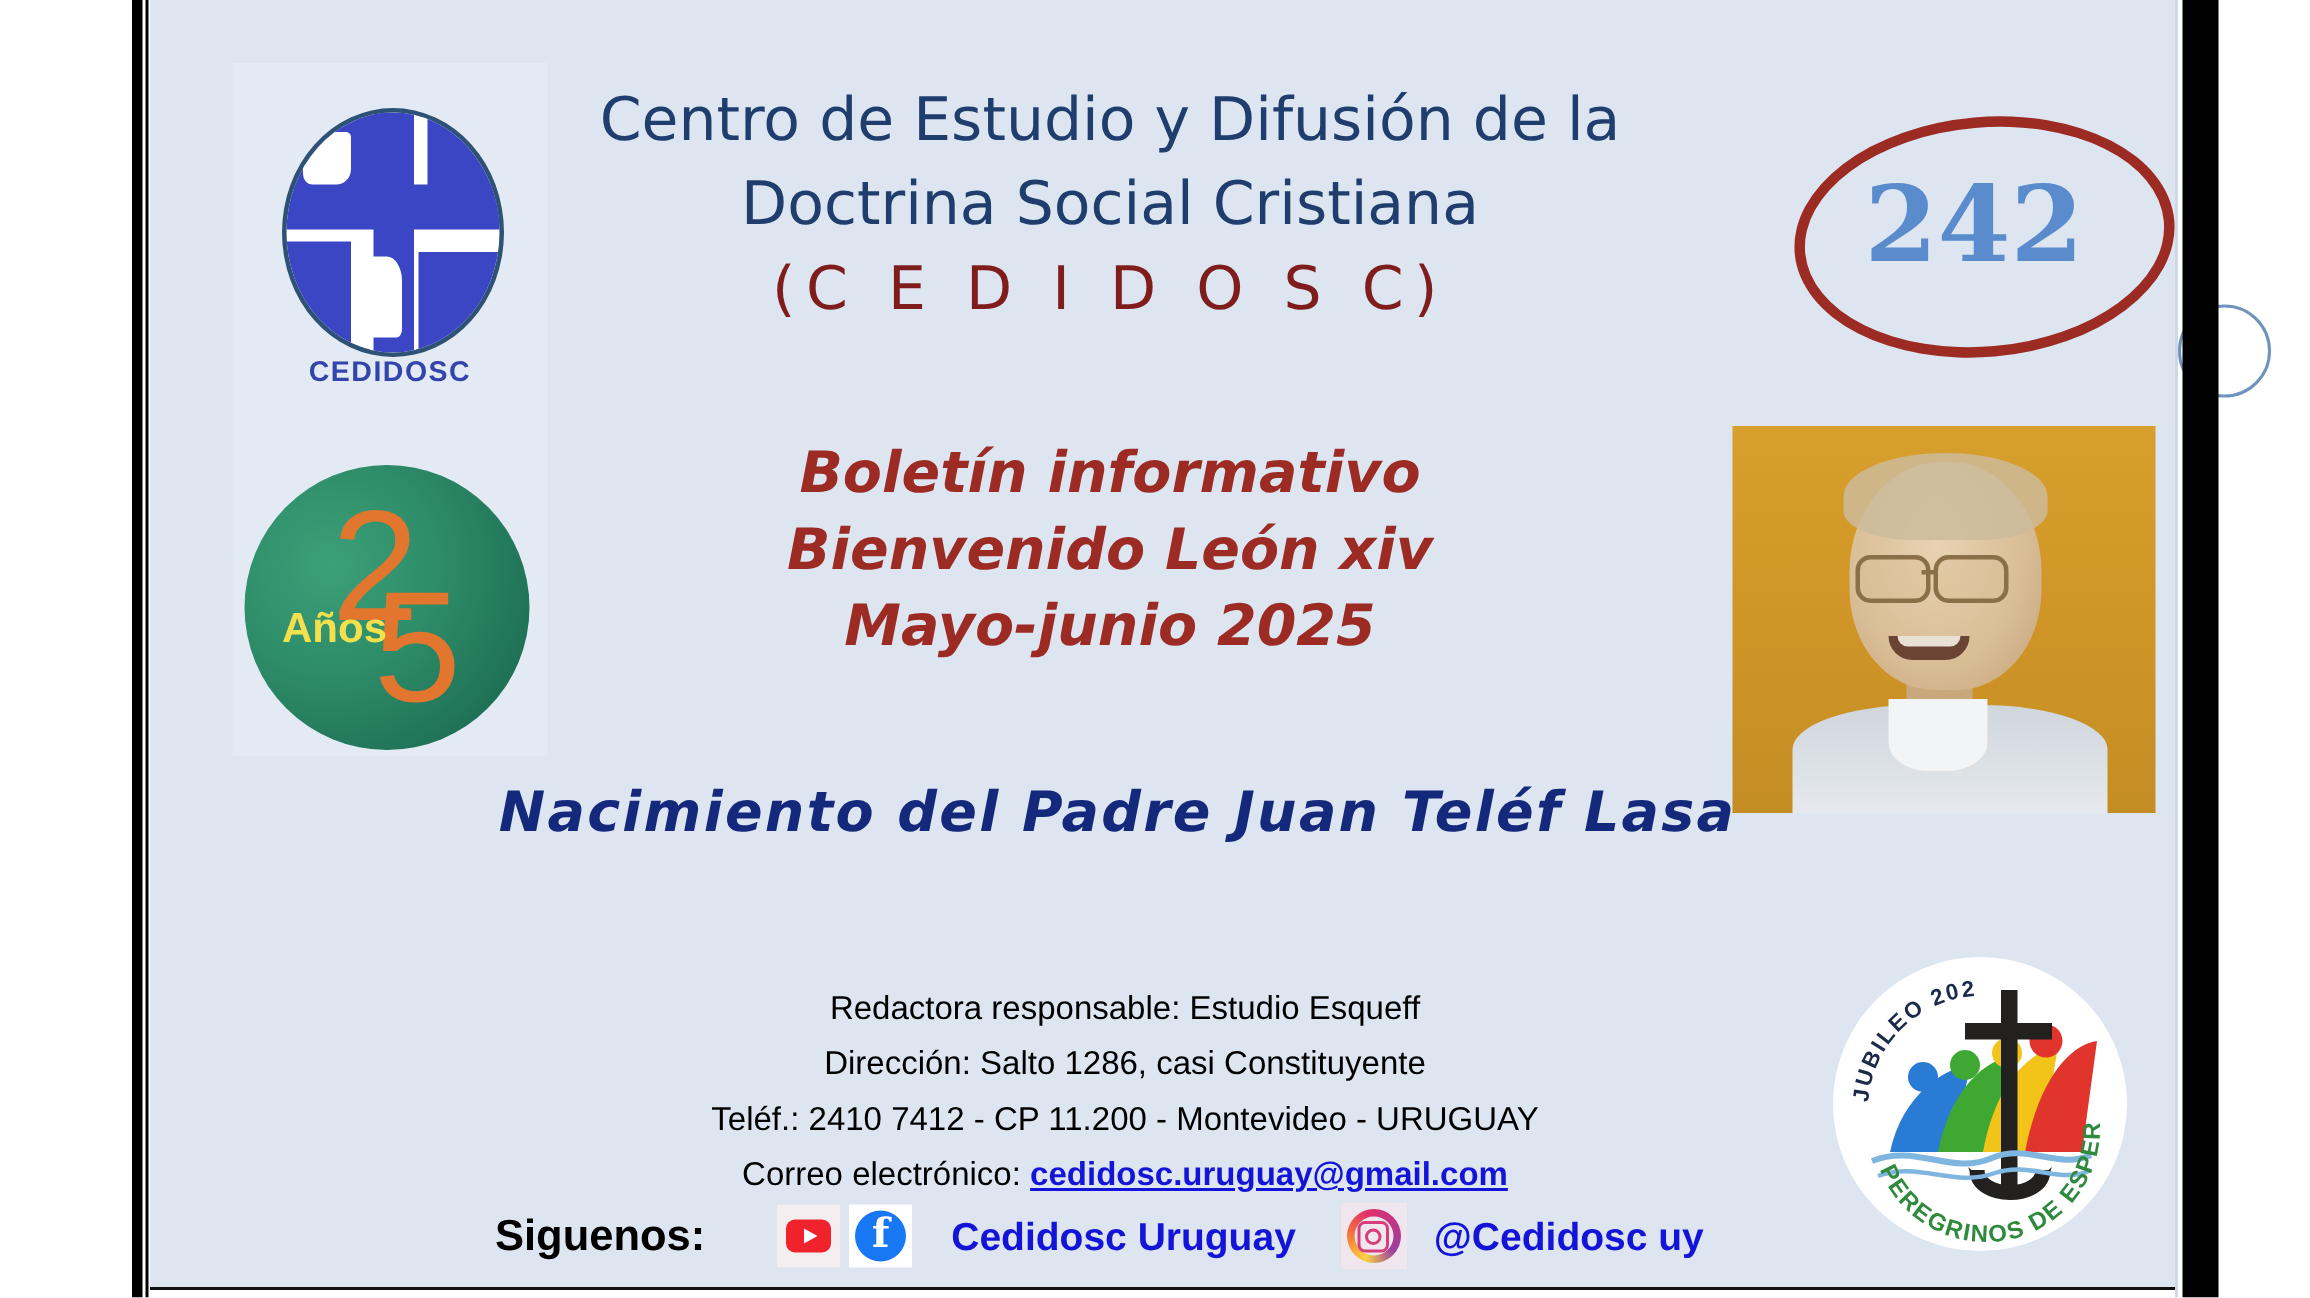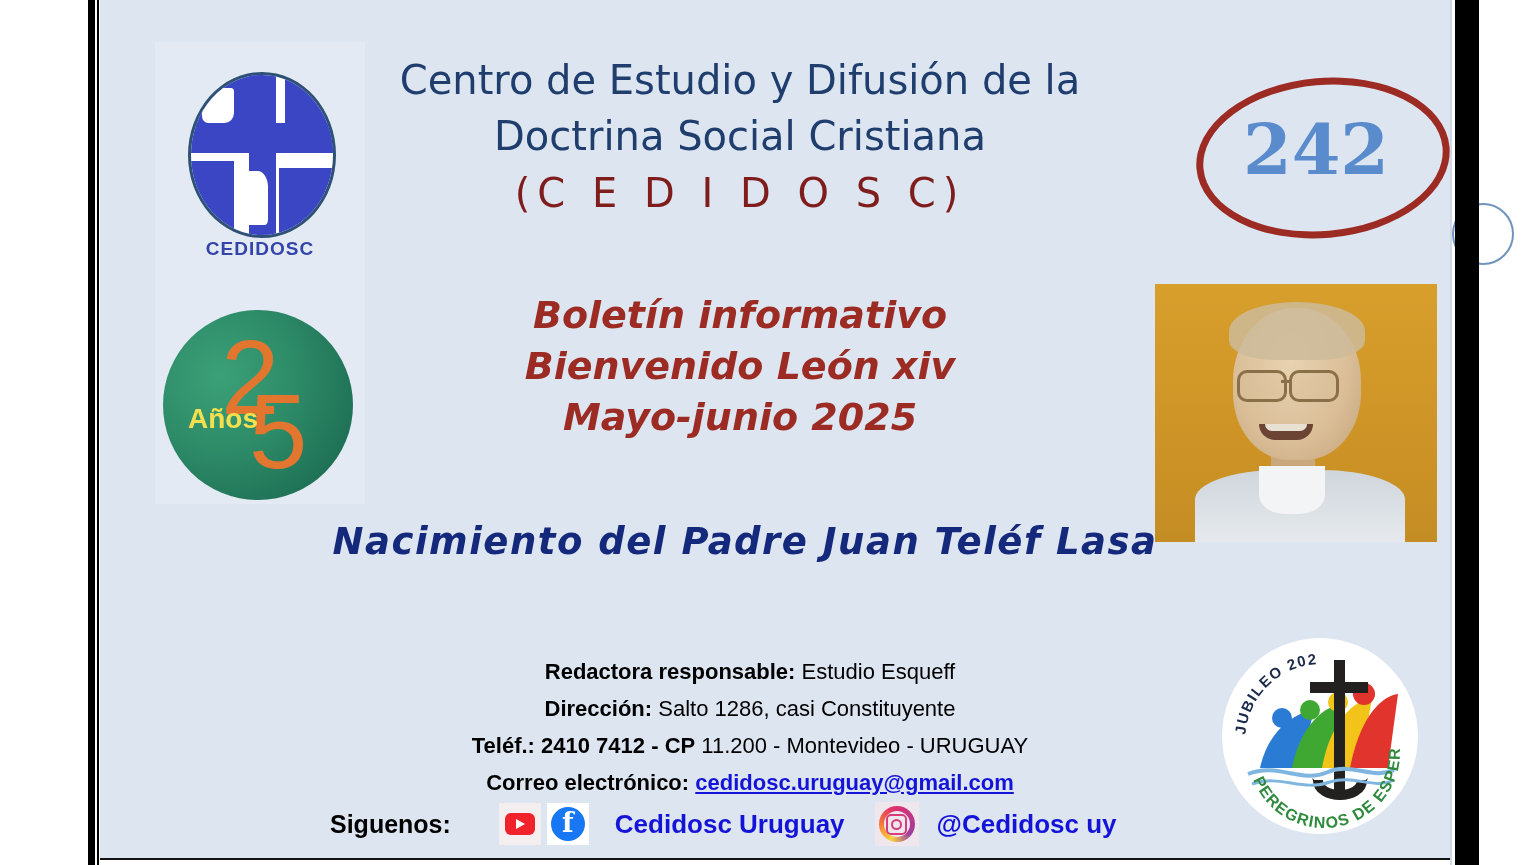--- a/index.html
+++ b/index.html
@@ -57,27 +57,27 @@
 
   
   #headline-block{position:absolute;left:330px;top:516px;width:830px;text-align:center;}
   .headline-line{font-family:"DejaVu Sans",sans-serif;font-style:italic;font-weight:bold;
                  font-size:37px;line-height:52px;color:#15297c;letter-spacing:1.5px;white-space:nowrap;}
 
   
   #contact-block{position:absolute;left:300px;top:653px;width:900px;text-align:center;color:#000;}
   .contact-line{font-size:22px;line-height:37px;white-space:nowrap;
                 font-family:"Liberation Sans",sans-serif;}
-  .contact-line b{font-weight:bold;}
+  .contact-line b{font-weight:normal;}
   #email-link{color:#1414d8;font-weight:bold;text-decoration:underline;font-size:22px;}
 
   
   #social-row{position:absolute;left:330px;top:798px;width:870px;height:52px;
               display:flex;align-items:center;}
-  #follow-label{font-size:25px;font-weight:bold;color:#000;margin-right:48px;
+  #follow-label{font-size:29px;font-weight:bold;color:#000;margin-right:48px;
                 font-family:"Liberation Sans",sans-serif;}
   #yt-icon{width:42px;height:42px;background:#f4eef0;display:flex;align-items:center;
            justify-content:center;margin-right:6px;}
   #yt-box{width:30px;height:22px;background:#f0222c;border-radius:6px;
           display:flex;align-items:center;justify-content:center;}
   #yt-tri{width:0;height:0;border-left:9px solid #fff;border-top:5px solid transparent;
           border-bottom:5px solid transparent;margin-left:2px;}
   #fb-icon{width:42px;height:42px;background:#ffffff;display:flex;align-items:center;
            justify-content:center;margin-right:26px;}
   #fb-circle{width:34px;height:34px;border-radius:50%;background:#1877f2;color:#fff;

